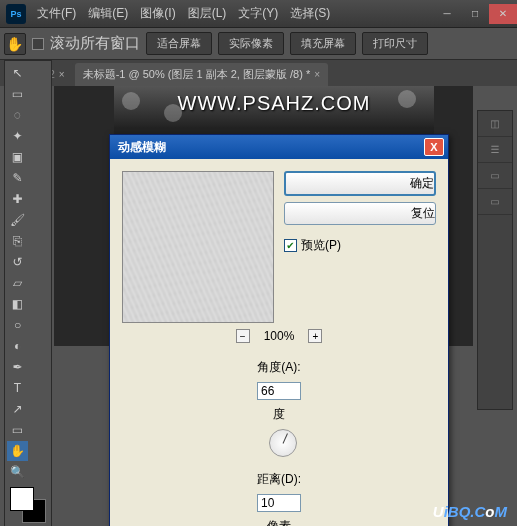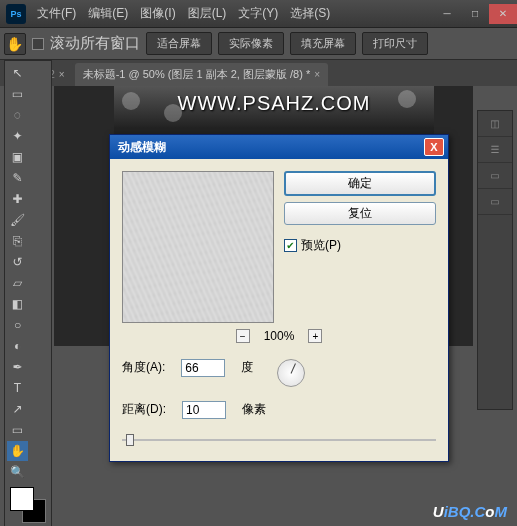--- a/index.html
+++ b/index.html
@@ -48,27 +48,27 @@
 
 .dialog { position:absolute; left:109px; top:134px; width:340px; background:#ece9d8; border:1px solid #0a246a; box-shadow:2px 2px 6px rgba(0,0,0,.5); }
 .dlg-title { height:24px; background:linear-gradient(#2a6ac1,#0b4da5); color:#fff; font-size:12px; font-weight:bold; display:flex; align-items:center; padding:0 4px; }
 .dlg-title span.t { flex:1; padding-left:4px; }
 .dlg-close { width:20px; height:18px; background:#e25440; border:1px solid #fff; border-radius:2px; display:flex; align-items:center; justify-content:center; color:#fff; font-size:11px; font-weight:bold; }
 .dlg-body { padding:12px; font-size:12px; color:#000; }
 .dlg-row1 { display:flex; gap:10px; }
 .preview { width:152px; height:152px; border:1px solid #888; background:#d8d8d8; position:relative; overflow:hidden; }
 .preview::before { content:""; position:absolute; inset:-20px; background:repeating-linear-gradient(66deg,#bbb 0 1px,#ddd 1px 5px); filter:blur(1px); }
 .side-btns { flex:1; display:flex; flex-direction:column; gap:6px; align-items:stretch; }
-.win-button { background:linear-gradient(#fff,#e6e6e6); border:1px solid #7a98af; border-radius:3px; font-size:12px; padding:2px 0; text-align:center; }
+.win-button { background:linear-gradient(#fff,#e6e6e6); border:1px solid #7a98af; border-radius:3px; font-size:12px; padding:2px 0; text-align:right; }
 .win-button.default { border:2px solid #3c7fb1; }
 .preview-chk { display:flex; align-items:center; gap:4px; margin-top:6px; font-size:12px; }
 .preview-chk .cb { width:13px; height:13px; border:1px solid #1c5180; background:#fff; display:flex; align-items:center; justify-content:center; color:#1a7b1a; font-size:10px; }
 .zoom-row { display:flex; align-items:center; justify-content:center; gap:14px; margin-top:6px; font-size:12px; }
 .zbtn { width:14px; height:14px; border:1px solid #888; background:#f4f4f4; display:flex; align-items:center; justify-content:center; font-size:10px; }
-.field-row { margin-top:16px; display:flex; align-items:flex-start; gap:16px; }
+.field-row { margin-top:16px; display:flex; align-items:center; gap:6px;flex-direction:column; }
 .txt-input { width:44px; height:18px; border:1px solid #7a98af; background:#fff; font-size:12px; padding:0 3px; }
 .dial { width:28px; height:28px; border:1px solid #999; border-radius:50%; background:radial-gradient(#fff,#ddd); margin-left:8px; position:relative; }
 .dial::after { content:""; position:absolute; left:50%; top:50%; width:11px; height:1px; background:#444; transform:rotate(-66deg); transform-origin:left center; }
 .slider-row { margin-top:12px; display:flex; align-items:center; gap:6px; }
 .slider { flex:1; height:18px; position:relative; }
 .slider-track { position:absolute; top:8px; left:0; right:0; height:2px; background:#bbb; }
 .slider-thumb { position:absolute; top:3px; left:4px; width:8px; height:12px; background:#eee; border:1px solid #666; }
 
 .footer-wm { position:absolute; right:10px; bottom:6px; color:#5da9ff; font-size:15px; font-weight:bold; font-style:italic; }
 .footer-wm b { color:#fff; }

